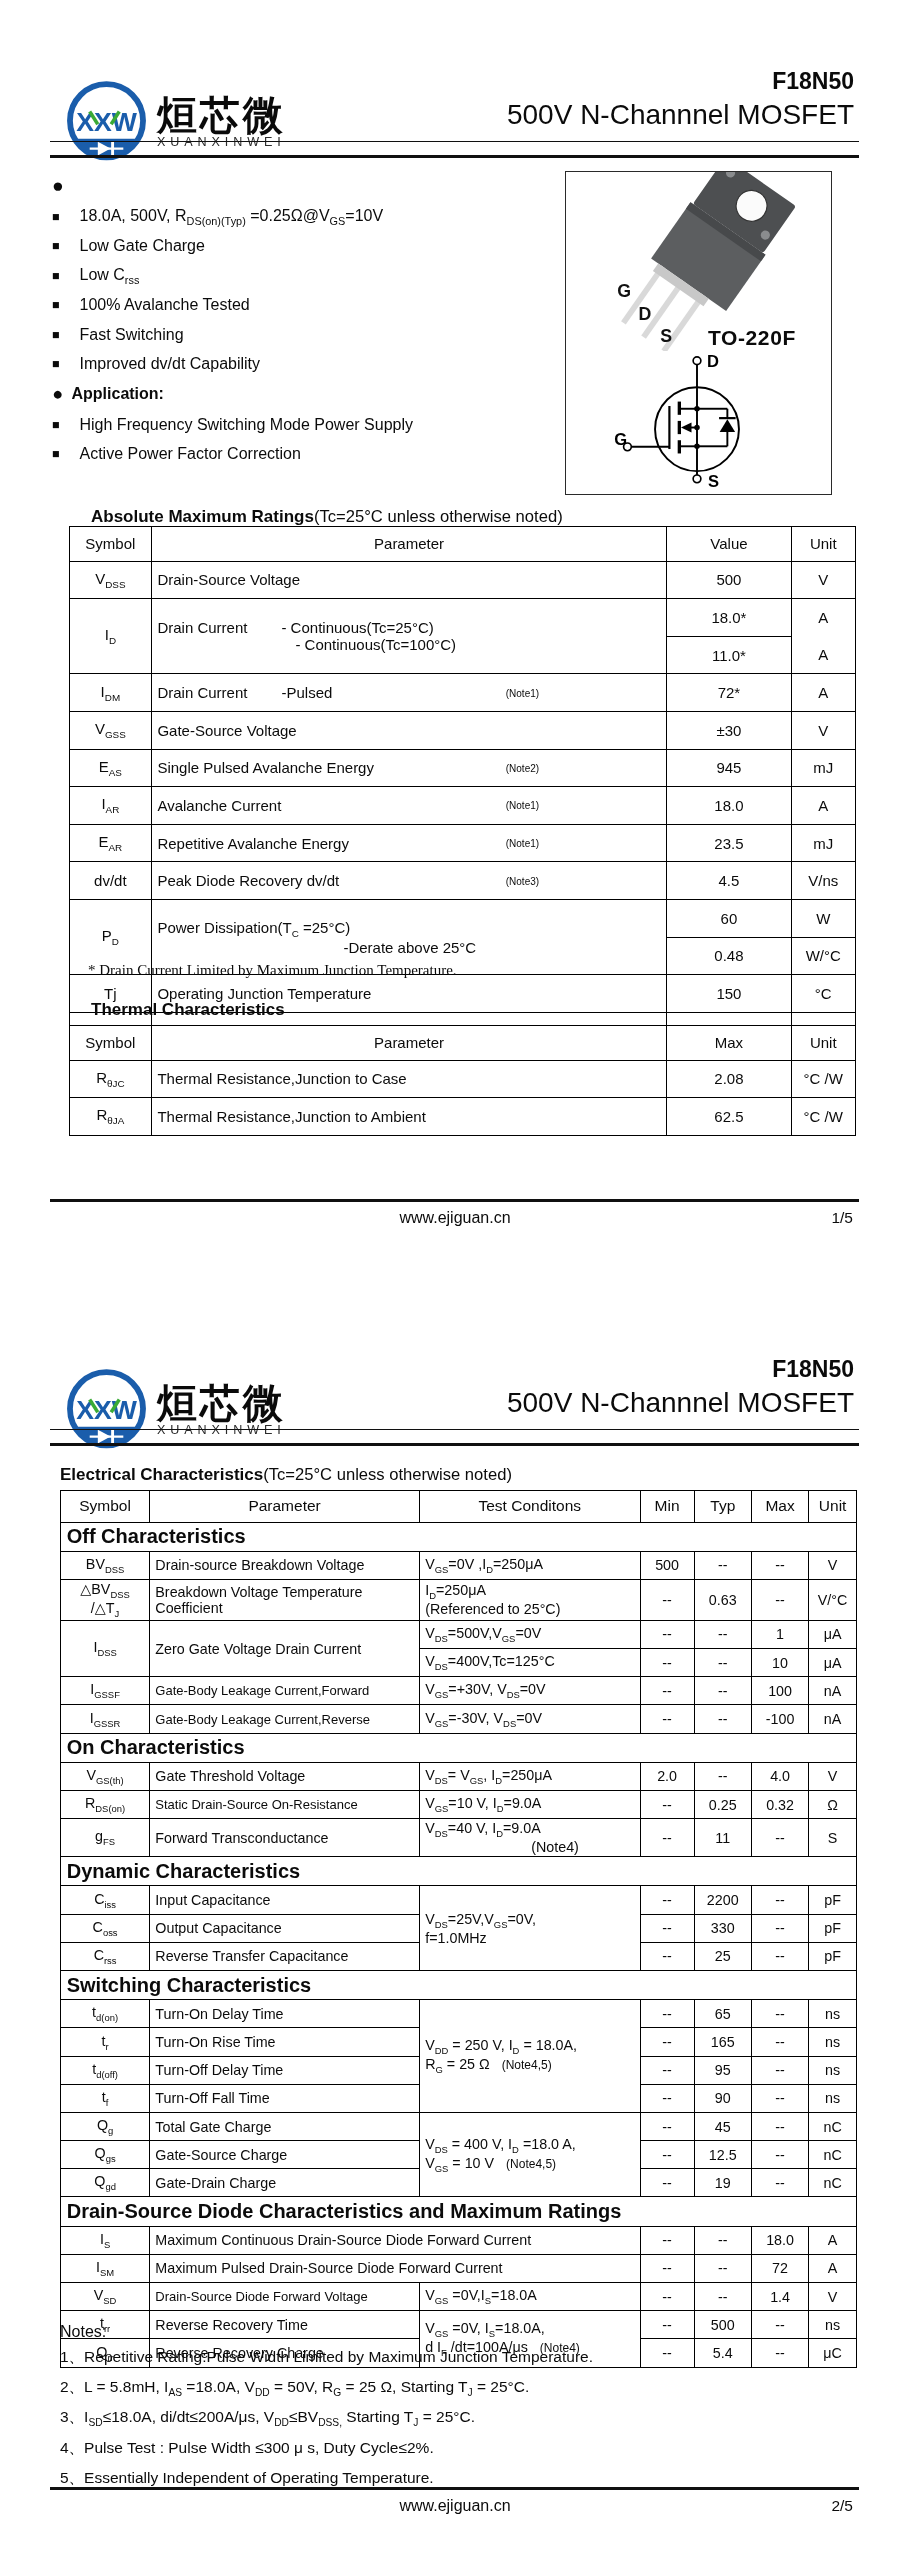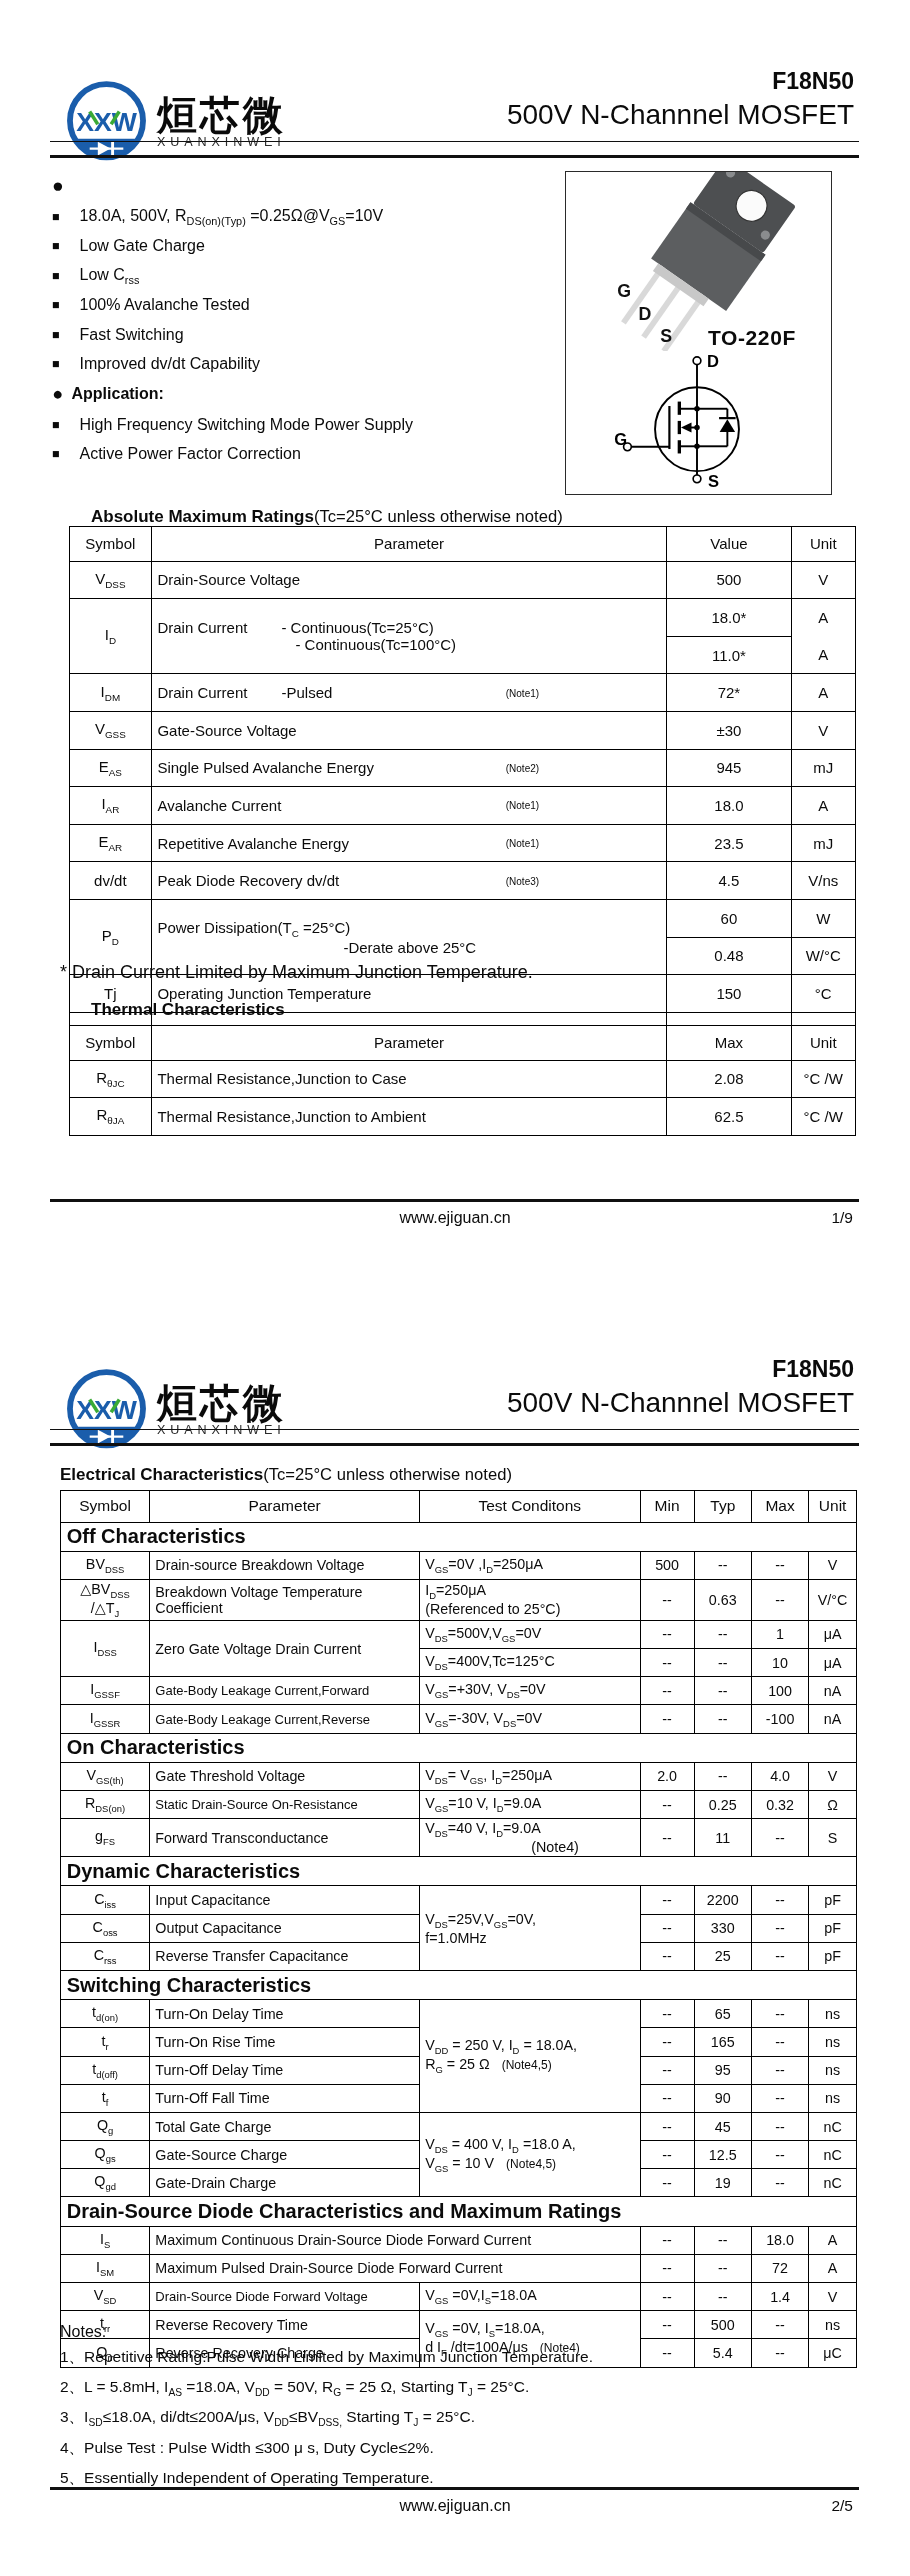--- a/index.html
+++ b/index.html
@@ -55,21 +55,21 @@
   .t-elec th{height:26px;font-size:15.5px;}
   .t-elec td{height:25px;font-size:14.3px;padding:1.1px 5.2px;}
   .t-elec td.sm{font-size:13px;}
   .nt{position:absolute;left:354px;top:50%;transform:translateY(-50%);font-size:10px;}
   .ntn{font-size:12px;margin-left:8px;}
   .sp1{display:inline-block;width:34px;}
   .ind{display:inline-block;margin-left:138px;}
   .ind2{display:inline-block;margin-left:186px;}
   .indn{display:inline-block;margin-left:106px;}
 
-  .abs-foot{position:absolute;left:60px;top:962px;font-size:18px;}
+  .abs-foot{position:absolute;left:88px;top:962px;font-size:15px;font-family:Liberation Serif, serif;}
 
   
   .notes-title{position:absolute;left:60px;top:1035px;font-size:16px;}
   .notes{position:absolute;left:60px;top:1059px;width:746px;}
   .note-item{font-size:15.5px;margin-bottom:9.2px;}
   .note-item sub{font-size:66%;}
 
   
   .f-rule{position:absolute;left:50px;width:809px;top:1199px;height:2.9px;background:#101010;}
   .f-url{position:absolute;left:0;right:0;top:1209px;text-align:center;font-size:16px;}
@@ -325,21 +325,21 @@
             <td>R<sub>θJA</sub></td>
             <td class="l">Thermal Resistance,Junction to Ambient</td>
             <td>62.5</td>
             <td>°C /W</td>
           </tr>
         </tbody>
       </table>
 
     <div class="f-rule"></div>
     <div class="f-url">www.ejiguan.cn</div>
-    <div class="f-page">1/9</div>
+    <div class="f-page">1/5</div>
   </div>
 
   <div class="page">
 
     <div class="logo">
       <svg class="logo-mark" viewBox="0 0 150 150">
         <circle cx="75" cy="72" r="63" fill="#ffffff" stroke="#1a5dab" stroke-width="10"></circle>
         <path d="M 20.4,103 A 63 63 0 0 0 129.6,103 Z" fill="#1a5dab"></path>
         <text x="75" y="90" text-anchor="middle" font-size="46" font-weight="bold" fill="#1a5dab" font-family="Liberation Sans, sans-serif">XXW</text>
         <line x1="46" y1="56" x2="60" y2="78" stroke="#3aaa35" stroke-width="6"></line>

